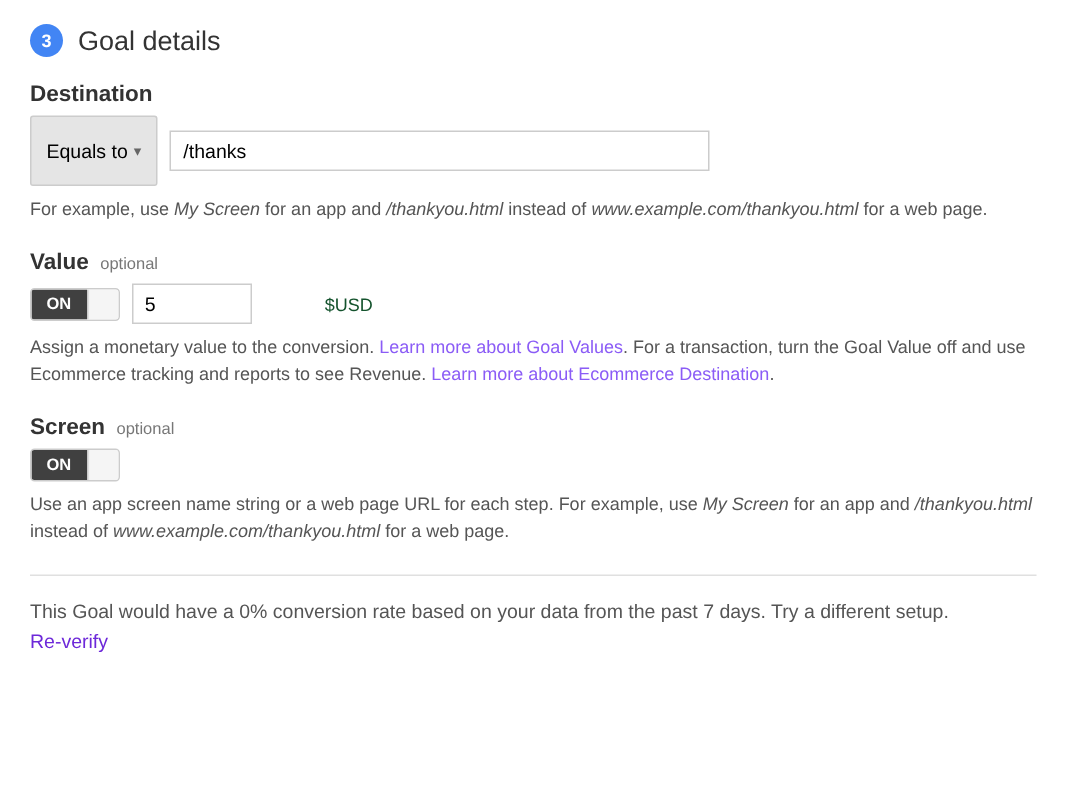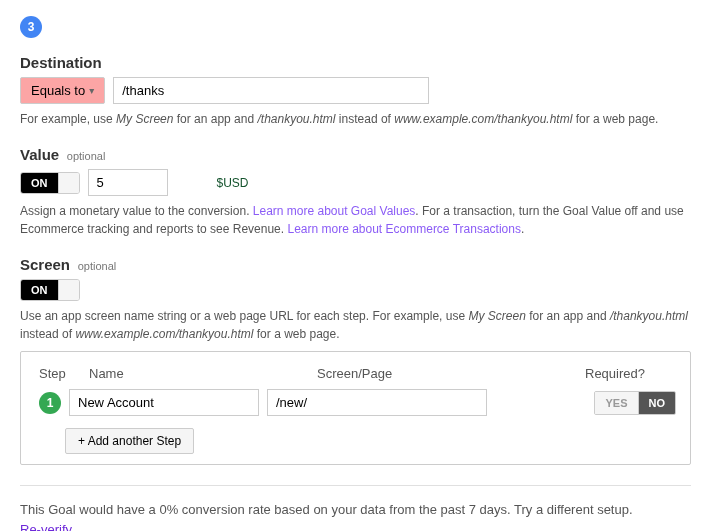--- a/index.html
+++ b/index.html
@@ -56,39 +56,39 @@
 
     
     .destination-row {
       display: flex;
       align-items: center;
       gap: 8px;
       margin-bottom: 6px;
     }
     .equals-to-btn {
       border: 1px solid #ccc;
-      background: #fca5a5;
-      padding: 5px 10px;
+      background: #e5e5e5;
+      padding: 15px 10px;
       font-size: 13px;
       cursor: pointer;
       border-radius: 2px;
       display: flex;
       align-items: center;
       gap: 4px;
       white-space: nowrap;
     }
     .equals-to-btn .arrow {
       font-size: 10px;
       color: #666;
     }
     .destination-input {
       border: 1px solid #ccc;
       padding: 5px 8px;
       font-size: 13px;
-      width: 316px;
+      width: 360px;
       outline: none;
     }
     .case-sensitive-wrap {
       display: flex;
       align-items: center;
       gap: 5px;
       white-space: nowrap;
     }
     .case-sensitive-wrap input[type="checkbox"] {
       margin: 0;
@@ -113,21 +113,21 @@
     }
     .toggle {
       display: flex;
       border-radius: 3px;
       overflow: hidden;
       border: 1px solid #ccc;
       font-size: 11px;
       font-weight: bold;
     }
     .toggle-on {
-      background: #000000;
+      background: #404040;
       color: #fff;
       padding: 4px 10px;
       cursor: pointer;
     }
     .toggle-off {
       background: #f5f5f5;
       color: #999;
       padding: 4px 10px;
       cursor: pointer;
       border-left: 1px solid #ccc;
@@ -255,20 +255,21 @@
       font-size: 13px;
     }
   </style>
 </head>
 <body>
 
 <div class="section-header">
   <div class="step-circle">
     <span>3</span>
   </div>
+  <h2 class="section-title">Goal details</h2>
 </div>
 
 <div class="field-group">
   <span class="field-label">Destination</span>
   <div class="destination-row">
     <button class="equals-to-btn">
       <span>Equals to</span>
       <span class="arrow">▾</span>
     </button>
     <input class="destination-input" type="text" value="/thanks" style="">
@@ -283,58 +284,35 @@
   <span class="field-label-optional">optional</span>
   <div class="toggle-row">
     <div class="toggle">
       <div class="toggle-on">ON</div>
       <div class="toggle-off"></div>
     </div>
     <input class="value-input" type="text" value="5" style="">
     <span class="currency-label">$USD</span>
   </div>
   <p class="hint-text">
-    <span>Assign a monetary value to the conversion. </span><a href="#" class="link-text">Learn more about Goal Values</a><span>. For a transaction, turn the Goal Value off and use Ecommerce tracking and reports to see Revenue. </span><a href="#" class="link-text">Learn more about Ecommerce Transactions</a><span>.</span>
+    <span>Assign a monetary value to the conversion. </span><a href="#" class="link-text">Learn more about Goal Values</a><span>. For a transaction, turn the Goal Value off and use Ecommerce tracking and reports to see Revenue. </span><a href="#" class="link-text">Learn more about Ecommerce Destination</a><span>.</span>
   </p>
 </div>
 
 <div class="field-group">
   <span class="field-label">Screen</span>
   <span class="field-label-optional">optional</span>
   <div class="toggle-row">
     <div class="toggle">
       <div class="toggle-on">ON</div>
       <div class="toggle-off"></div>
     </div>
   </div>
   <p class="hint-text">
     <span>Use an app screen name string or a web page URL for each step. For example, use </span><em>My Screen</em><span> for an app and </span><em>/thankyou.html</em><span> instead of </span><em>www.example.com/thankyou.html</em><span> for a web page.</span>
   </p>
 
-  <div class="funnel-table-wrap">
-    
-    <div class="funnel-header-row">
-      <span class="col-step">Step</span>
-      <span class="col-name">Name</span>
-      <span class="col-screen">Screen/Page</span>
-      <span class="col-required">Required?</span>
-    </div>
-    
-    <div class="funnel-data-row">
-      <div class="step-num-circle">
-        <span>1</span>
-      </div>
-      <input class="funnel-name-input" type="text" value="New Account" style="">
-      <input class="funnel-screen-input" type="text" value="/new/" style="">
-      <div class="required-toggle">
-        <div class="req-yes">YES</div>
-        <div class="req-no">NO</div>
-      </div>
-    </div>
-    
-    <button class="add-step-btn">+ Add another Step</button>
-  </div>
 </div>
 
 <div class="bottom-notice">
   <p>This Goal would have a 0% conversion rate based on your data from the past 7 days. Try a different setup.</p>
   <a href="#" class="reverify-link">Re-verify</a>
 </div>
 
 </body></html>

